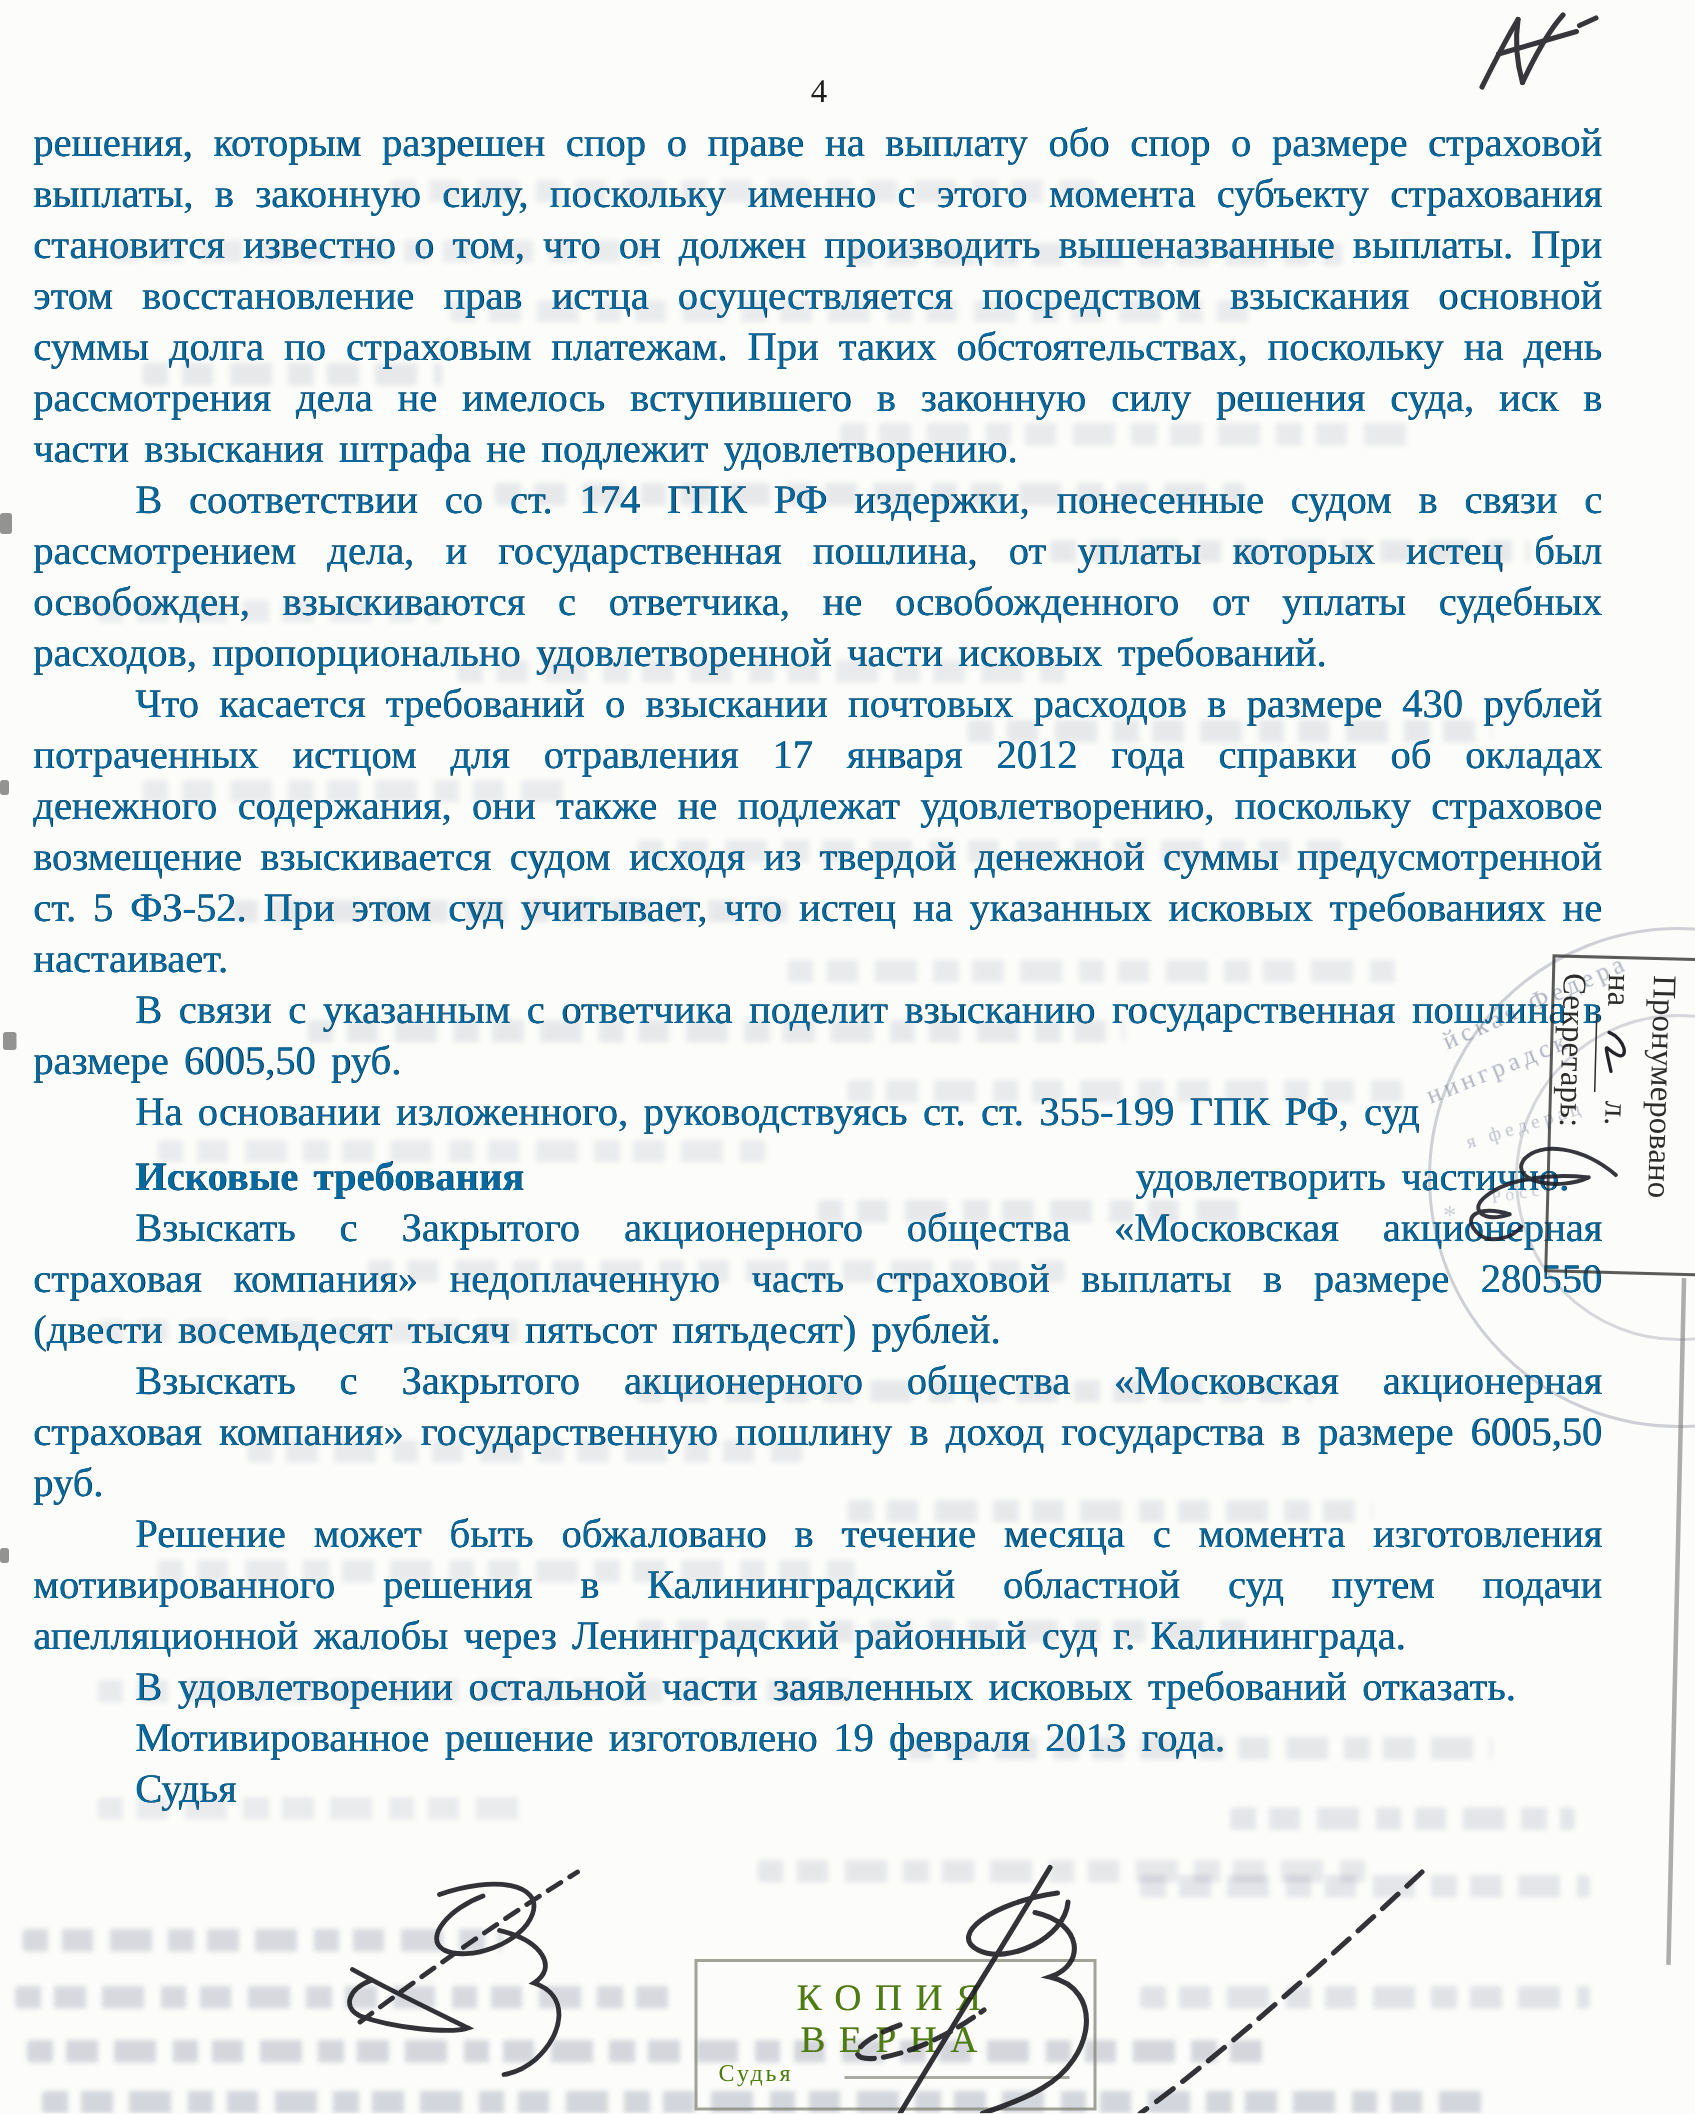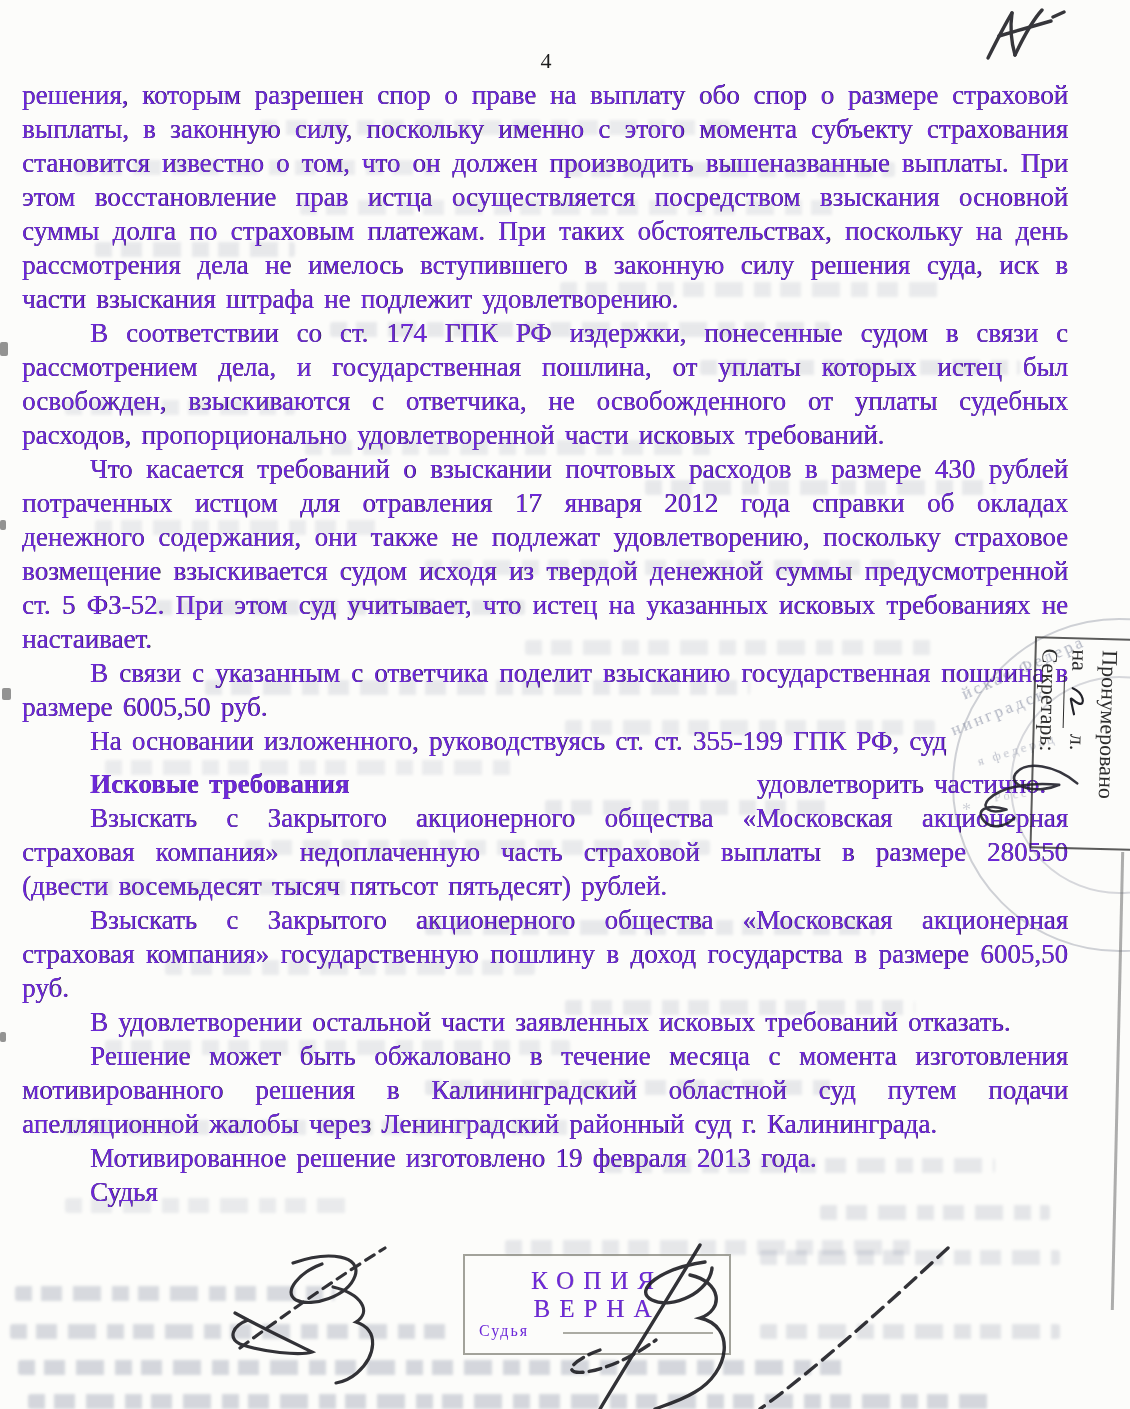--- a/index.html
+++ b/index.html
@@ -17,39 +17,39 @@
       rgba(88,98,128,1) 26px 47px, rgba(88,98,128,0) 47px 58px,
       rgba(88,98,128,1) 58px 86px, rgba(88,98,128,0) 86px 97px);
   }
   
   .pagenum{
     position:absolute;top:48px;left:0;width:1092px;text-align:center;
     font-size:22px;color:#1d1d1d;
   }
   .text{
     position:absolute;left:22px;top:78px;width:1046px;
-    font-size:27px;line-height:34px;color:#6d28d9;
+    font-size:27px;line-height:34px;color:#0369a1;
     text-align:justify;word-spacing:3.5px;
   }
   .text p{margin:0;text-indent:68px;text-shadow:0.35px 0 0 #121212;}
   .p-first{text-indent:0 !important;}
   .heading{
     text-align:center;text-indent:0 !important;letter-spacing:7px;
     margin-top:3px !important;
   }
   .operative{
     display:flex;justify-content:space-between;text-indent:0 !important;
     margin-top:9px !important;padding-right:22px;
   }
   .operative .op-left{padding-left:68px;font-weight:bold;}
   .judge-row{margin-top:28px;text-indent:68px;}
   
   .copy-stamp{
-    position:absolute;left:463px;top:1254px;width:264px;height:97px;
-    border:2px solid rgba(128,128,116,0.72);color:#6d28d9;
+    position:absolute;left:463px;top:1306px;width:264px;height:97px;
+    border:2px solid rgba(128,128,116,0.72);color:#4d7c0f;
   }
   .copy-title{
     margin-top:11px;text-align:center;font-size:25px;letter-spacing:9px;
     text-shadow:0.3px 0 0 rgba(140,140,128,0.8);
   }
   .copy-judge{position:absolute;left:14px;bottom:13px;font-size:16px;letter-spacing:2px;}
   .copy-line{position:absolute;left:98px;right:16px;bottom:19px;border-bottom:2px solid rgba(128,128,116,0.65);}
   
   .num-stamp{
     position:absolute;left:1141px;top:639px;width:212px;height:106px;
@@ -147,22 +147,22 @@
     <p>В соответствии со ст. 174 ГПК РФ издержки, понесенные судом в связи с рассмотрением дела, и государственная пошлина, от уплаты которых истец был освобожден, взыскиваются с ответчика, не освобожденного от уплаты судебных расходов, пропорционально удовлетворенной части исковых требований.</p>
     <p>Что касается требований о взыскании почтовых расходов в размере 430 рублей потраченных истцом для отравления 17 января 2012 года справки об окладах денежного содержания, они также не подлежат удовлетворению, поскольку страховое возмещение взыскивается судом исходя из твердой денежной суммы предусмотренной ст. 5 ФЗ-52. При этом суд учитывает, что истец на указанных исковых требованиях не настаивает.</p>
     <p>В связи с указанным с ответчика поделит взысканию государственная пошлина в размере 6005,50 руб.</p>
     <p>На основании изложенного, руководствуясь ст. ст. 355-199 ГПК РФ, суд</p>
     <p class="operative">
       <span class="op-left">Исковые требования</span>
       <span class="op-right">удовлетворить частично.</span>
     </p>
     <p>Взыскать с Закрытого акционерного общества «Московская акционерная страховая компания» недоплаченную часть страховой выплаты в размере 280550 (двести восемьдесят тысяч пятьсот пятьдесят) рублей.</p>
     <p>Взыскать с Закрытого акционерного общества «Московская акционерная страховая компания» государственную пошлину в доход государства в размере 6005,50 руб.</p>
+    <p>Решение может быть обжаловано в течение месяца с момента изготовления мотивированного решения в Калининградский областной суд путем подачи апелляционной жалобы через Ленинградский районный суд г. Калининграда.</p>
     <p>В удовлетворении остальной части заявленных исковых требований отказать.</p>
-    <p>Решение может быть обжаловано в течение месяца с момента изготовления мотивированного решения в Калининградский областной суд путем подачи апелляционной жалобы через Ленинградский районный суд г. Калининграда.</p>
     <p>Мотивированное решение изготовлено 19 февраля 2013 года.</p>
     <p class="judge-row">Судья</p>
   </div>
 
   <div class="num-stamp">
     <div>Пронумеровано</div>
     <div>
       <span>на</span>
       <span class="blank"><svg width="40" height="24" viewBox="0 0 40 24">
             <path d="M4,16 C8,5 22,2 19,10 C16,18 6,20 30,14" fill="none" stroke="#23232a" stroke-width="2.2" stroke-linecap="round"></path>

